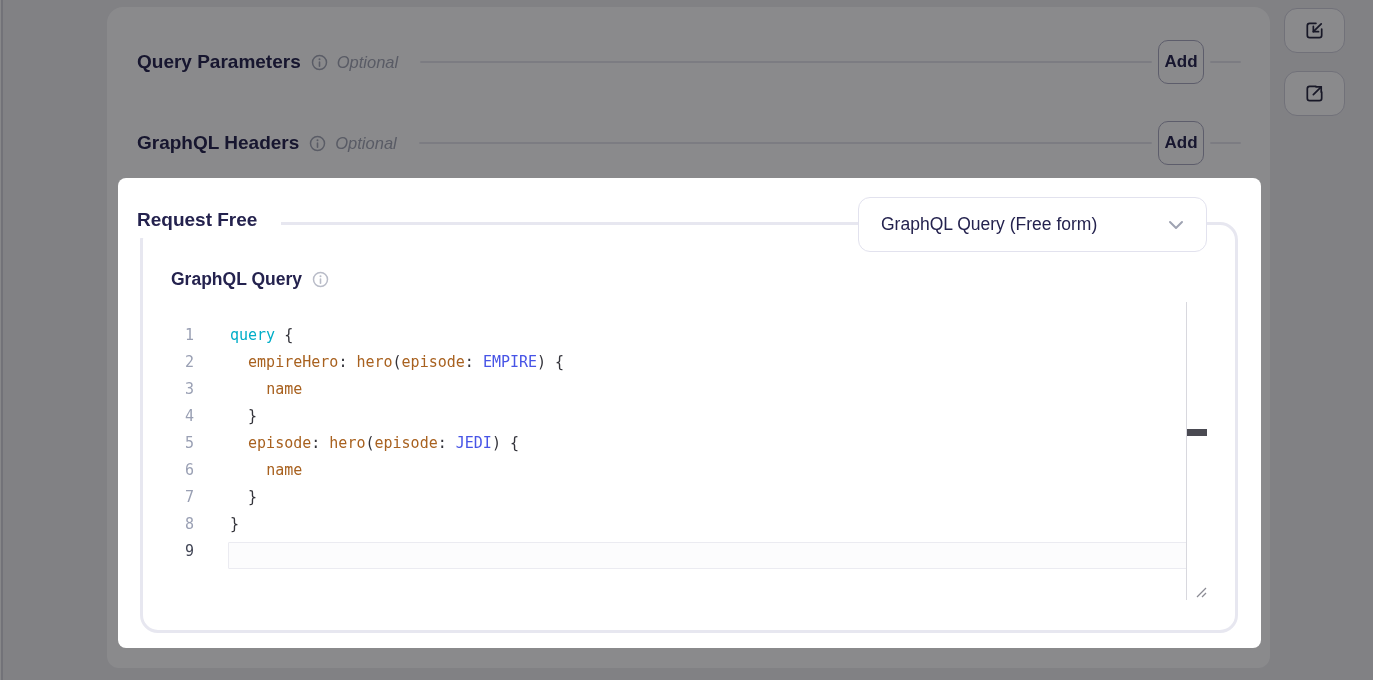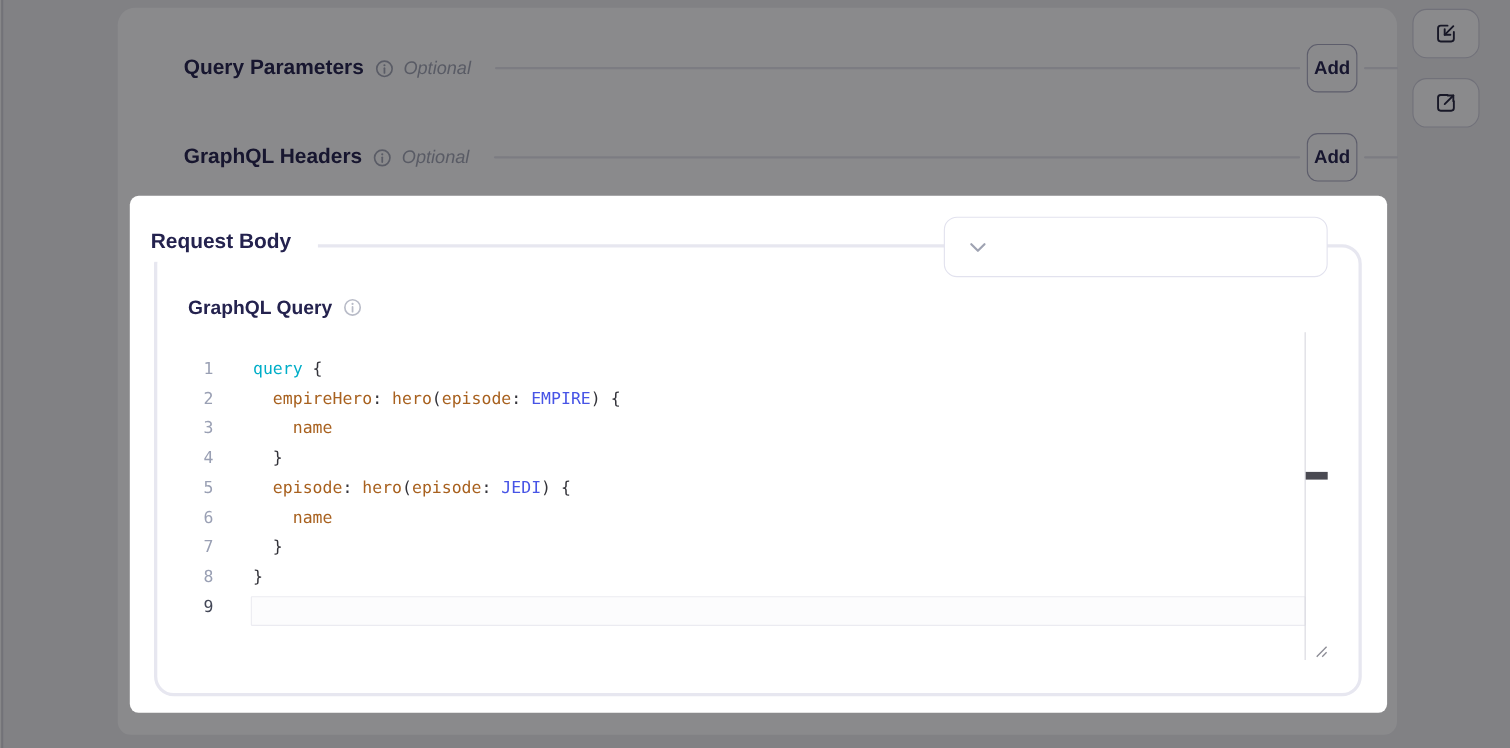--- a/index.html
+++ b/index.html
@@ -9,21 +9,21 @@
     --gutter:#9aa0b4; --gutter-active:#434757;
   }
   *{box-sizing:border-box;margin:0;padding:0;}
   html,body{width:1373px;height:680px;overflow:hidden;}
   body{font-family:"Liberation Sans",sans-serif;background:var(--page);position:relative;}
 
   .left-strip{position:absolute;left:0;top:0;width:3px;height:680px;background:#fafafa;border-right:2px solid #d2d2d8;}
   .card{position:absolute;left:107px;top:7px;width:1163px;height:661px;background:var(--card);border-radius:16px 16px 12px 12px;}
 
   
-  .sect{position:absolute;left:137px;width:1104px;height:44px;display:flex;align-items:center;margin-left:30px;}
+  .sect{position:absolute;left:137px;width:1104px;height:44px;display:flex;align-items:center;}
   .sect-title{font-size:19px;font-weight:600;color:var(--heading);white-space:nowrap;}
   .info-icon{margin-left:10px;flex:0 0 auto;display:inline-flex;}
   .optional{margin-left:9px;font-size:16.5px;font-style:italic;color:var(--muted);white-space:nowrap;}
   .divider{height:2px;background:var(--line);border-radius:1px;}
   .divider.main{flex:1;margin-left:22px;}
   .divider.tail{width:31px;margin-left:6px;}
   .add-btn{margin-left:6px;flex:0 0 auto;width:46px;height:44px;border:1.5px solid var(--btn-border);
     border-radius:10px;background:#fff;font-family:"Liberation Sans",sans-serif;
     font-size:17px;font-weight:600;color:var(--heading);cursor:pointer;}
 
@@ -107,23 +107,24 @@
   <svg width="23" height="23" viewBox="0 0 24 24" fill="none" stroke="#26263f" stroke-width="1.8" stroke-linecap="round" stroke-linejoin="round">
     <path d="M13.5 4.5 H7 Q4.5 4.5 4.5 7 V17 Q4.5 19.5 7 19.5 H17 Q19.5 19.5 19.5 17 V10.5"></path>
     <path d="M10.8 13.2 L19 5"></path>
     <polyline points="13.6,5 19,5 19,10.4"></polyline>
   </svg>
 </button>
 
 <div>
   <div class="gq-box"></div>
 
-  <div class="rb-title">Request Body</div>
+  <div class="rb-title">Request Free</div>
 
   <div class="dropdown">
+    <span class="val">GraphQL Query (Free form)</span>
     <svg width="16" height="10" viewBox="0 0 16 10" fill="none">
       <polyline points="2,2 8,8 14,2" stroke="#9fa3b2" stroke-width="2" stroke-linecap="round" stroke-linejoin="round"></polyline>
     </svg>
   </div>
 
   <div class="gq-label">
     <span>GraphQL Query</span>
     <span class="info-icon" style="margin-left:0;">
       <svg width="17" height="17" viewBox="0 0 17 17" fill="none">
         <circle cx="8.5" cy="8.5" r="7" stroke="#b9bcc8" stroke-width="1.5"></circle>

